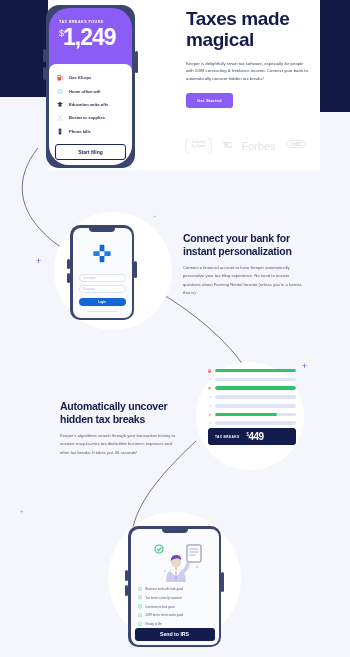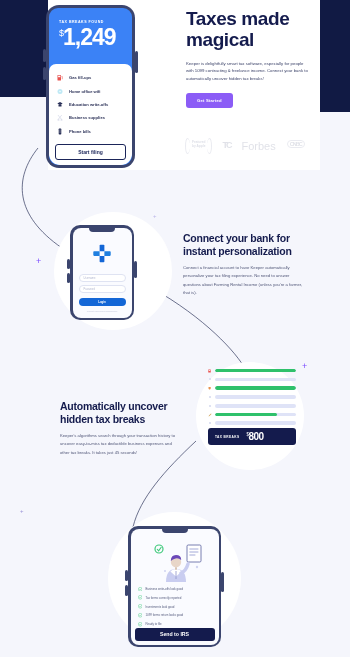--- a/index.html
+++ b/index.html
@@ -61,22 +61,22 @@
     border:1px solid #b9bccf; border-radius:8px; padding:0 2px;
     letter-spacing:-1px;
   }
 
   
   .phone-hero {
     position:absolute; left:46px; top:5px; width:89px; height:163px;
     background:#3b456e; border-radius:13px; padding:3px;
   }
   .phone-hero .screen {
-    width:100%; height:100%; background:#3b82f6;
-    border-radius:9px; overflow:hidden; position:relative;
+    width:100%; height:100%; background:#8b5cf6;
+    border-radius:20px; overflow:hidden; position:relative;
   }
   .btn-side {
     position:absolute; width:3px; background:#3b456e; border-radius:2px;
   }
   .bs1 { left:-3px; top:44px; height:13px; }
   .bs2 { left:-3px; top:62px; height:13px; }
   .bs3 { right:-3px; top:46px; height:22px; }
   .hero-ph-top { padding:12px 10px 10px; }
   .hero-ph-label {
     font-size:3.6px; font-weight:bold; color:#fff;
@@ -382,21 +382,21 @@
     <div class="lrow">
       <svg class="lico" viewBox="0 0 8 8">
           <circle cx="4" cy="4" r="2.2" fill="#d7dbef"></circle>
         </svg>
       <div class="ltrack"></div>
     </div>
   </div>
 
   <div class="tax-badge">
     <span class="tb-label">TAX BREAKS</span>
-    <span class="tb-amt"><span class="cur">$</span><span>800</span></span>
+    <span class="tb-amt"><span class="cur">$</span><span>449</span></span>
   </div>
 
   <div class="circle-bg c4"></div>
 
   <div class="phone-small p4">
     <div class="btn-side bs1" style="top:44px;height:11px;"></div>
     <div class="btn-side bs2" style="top:59px;height:11px;"></div>
     <div class="btn-side bs3" style="top:46px;height:20px;"></div>
     <div class="screen">
       <div class="notch"></div>

